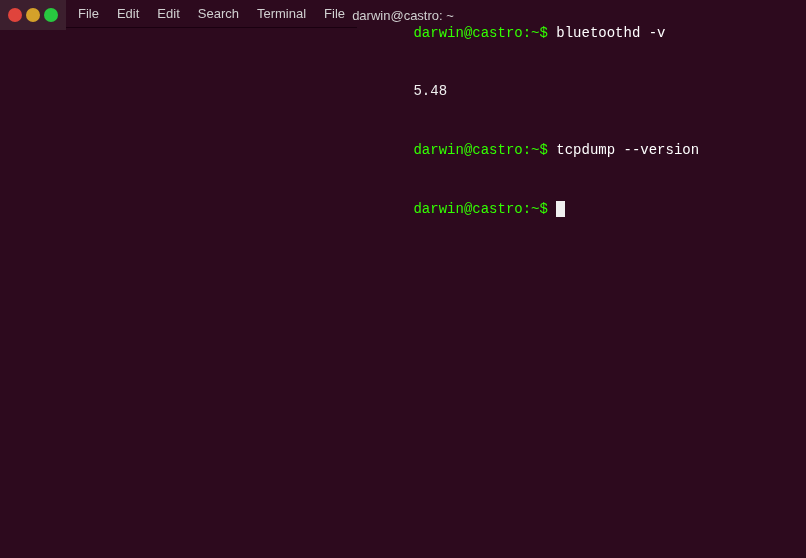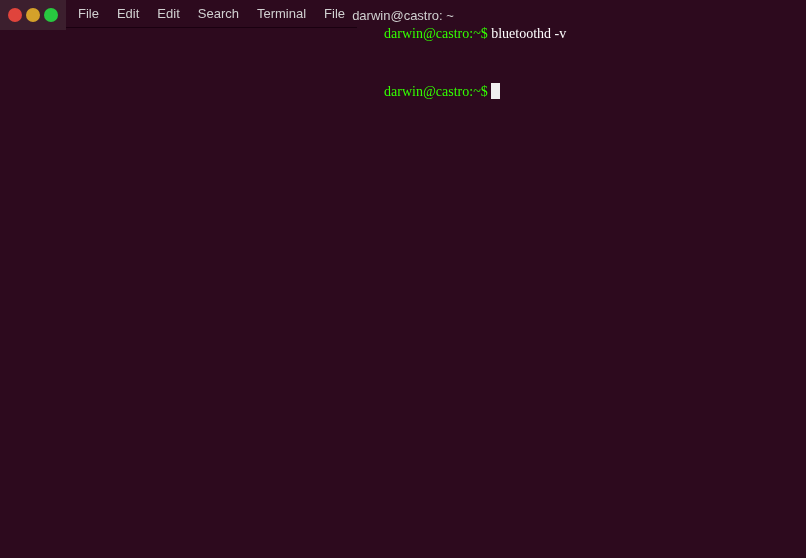--- a/index.html
+++ b/index.html
@@ -106,21 +106,20 @@
     .cursor {
       display: inline-block;
       width: 9px;
       height: 16px;
       background: #f0f0f0;
       vertical-align: text-bottom;
     }
 
     .line {
       white-space: pre;
-      font-family: Liberation Serif, serif;
     }
   </style>
 </head>
 <body>
 
 <div class="window">
 
   <div class="title-bar">
     <div class="window-controls">
       <button class="window-btn btn-close"></button>
@@ -138,21 +137,27 @@
     <span class="menu-item">Terminal</span>
     <span class="menu-item">File</span>
   </div>
 
   <div class="terminal-body">
 
     <div class="line">
       <span class="prompt-green">darwin@castro:~$ </span><span class="prompt-white">bluetoothd -v</span>
     </div>
 
+    <div class="line">
+      <span class="output-white">5.48</span>
+    </div>
 
+    <div class="line">
+      <span class="prompt-green">darwin@castro:~$ </span><span class="prompt-white">tcpdump --version</span>
+    </div>
 
 
 
 
     <div class="line">
       <span class="prompt-green">darwin@castro:~$ </span><span class="cursor"></span>
     </div>
   </div>
 </div>
 

